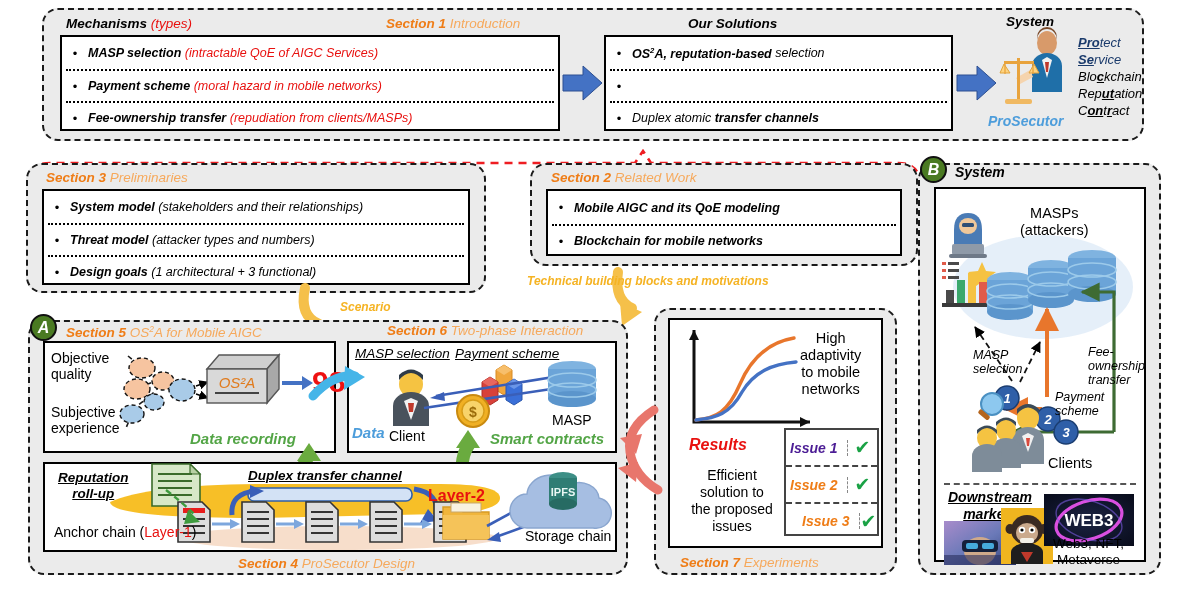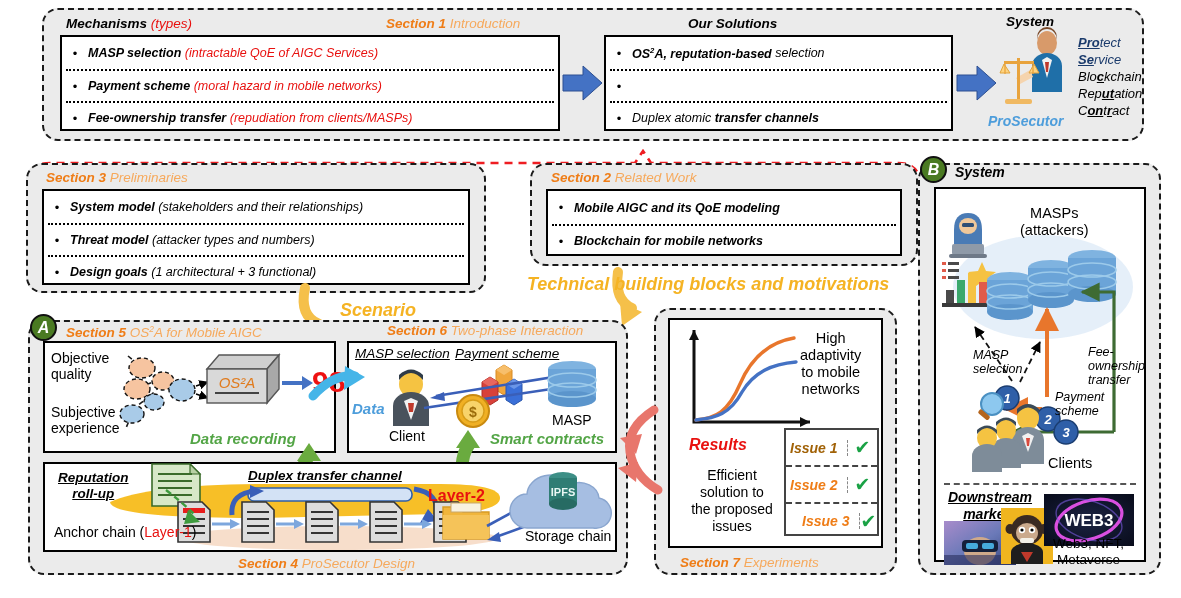--- a/index.html
+++ b/index.html
@@ -17,28 +17,28 @@
   .row{display:flex;align-items:center;box-sizing:border-box;}
   .bullet{width:26px;text-align:center;font-size:13px;line-height:1;flex:0 0 26px;}
   .rtxt{font-size:12.5px;font-style:italic;white-space:nowrap;}
   .rtxt b{font-weight:bold;}
   .rtxt i{color:#e8110f;font-style:italic;}
   .dotline{border-bottom:2px dotted #000;}
   .sup{font-size:.62em;vertical-align:super;}
 
   
   .hdr{font-size:13.5px;font-weight:bold;font-style:italic;white-space:nowrap;}
-  .yellowlbl{color:#f5b323;font-weight:bold;font-style:italic;font-size:18px;white-space:nowrap;}
+  .yellowlbl{color:#f5b323;font-weight:bold;font-style:italic;font-size:12px;white-space:nowrap;}
   .badge{width:27px;height:27px;border-radius:50%;background:#4a7a22;border:2.5px solid #111;
          color:#fff;font-weight:bold;font-style:italic;font-size:16px;
          display:flex;align-items:center;justify-content:center;}
   .uline{text-decoration:underline;}
   .redtxt{color:#e8110f;}
   .greentxt{color:#53a546;font-weight:bold;font-style:italic;}
-  .bluetxt{color:#4d9ddb;font-weight:bold;font-style:italic;}
+  .bluetxt{color:#4d9ddb;font-weight:bold;font-style:italic;margin-top:24px;}
   .mini{font-size:12px;}
   svg{overflow:visible;}
 </style>
 </head>
 <body>
 
 <div class="abs panel" style="left:42px;top:8px;width:1102px;height:133px;"></div>
 
 <div class="abs hdr" style="left:66px;top:16px;">
   <b>Mechanisms</b><span style="font-weight:normal;color:#e8110f;"> (types)</span>
@@ -588,21 +588,21 @@
 networks</div>
 
 <div class="abs redtxt" style="left:689px;top:436px;font-size:16px;font-weight:bold;font-style:italic;">Results</div>
 <div class="abs" style="left:676px;top:467px;width:112px;font-size:14px;line-height:17px;white-space:pre;text-align:center;">Efficient
 solution to
 the proposed
 issues</div>
 
 <div class="abs" style="left:784px;top:428px;width:95px;height:108px;border:2.2px solid #444;background:#fff;">
   <div style="display:flex;height:35px;border-bottom:2px dashed #444;align-items:center;">
-    <div style="width:57px;padding-left:4px;color:#a16207;font-weight:bold;font-style:italic;font-size:14px;border-right:1.5px dashed #888;">Issue 1</div>
+    <div style="width:57px;padding-left:4px;color:#4c1d95;font-weight:bold;font-style:italic;font-size:14px;border-right:1.5px dashed #888;">Issue 1</div>
     <div style="flex:1;text-align:center;color:#1aa245;font-size:19px;font-weight:bold;">✔</div>
   </div>
   <div style="display:flex;height:35px;border-bottom:2px dashed #444;align-items:center;">
     <div style="width:57px;padding-left:4px;color:#ef7d17;font-weight:bold;font-style:italic;font-size:14px;border-right:1.5px dashed #888;">Issue 2</div>
     <div style="flex:1;text-align:center;color:#1aa245;font-size:19px;font-weight:bold;">✔</div>
   </div>
   <div style="display:flex;height:34px;align-items:center;margin-left:12px;">
     <div style="width:57px;padding-left:4px;color:#ef7d17;font-weight:bold;font-style:italic;font-size:14px;border-right:1.5px dashed #888;">Issue 3</div>
     <div style="flex:1;text-align:center;color:#1aa245;font-size:19px;font-weight:bold;">✔</div>
   </div>

